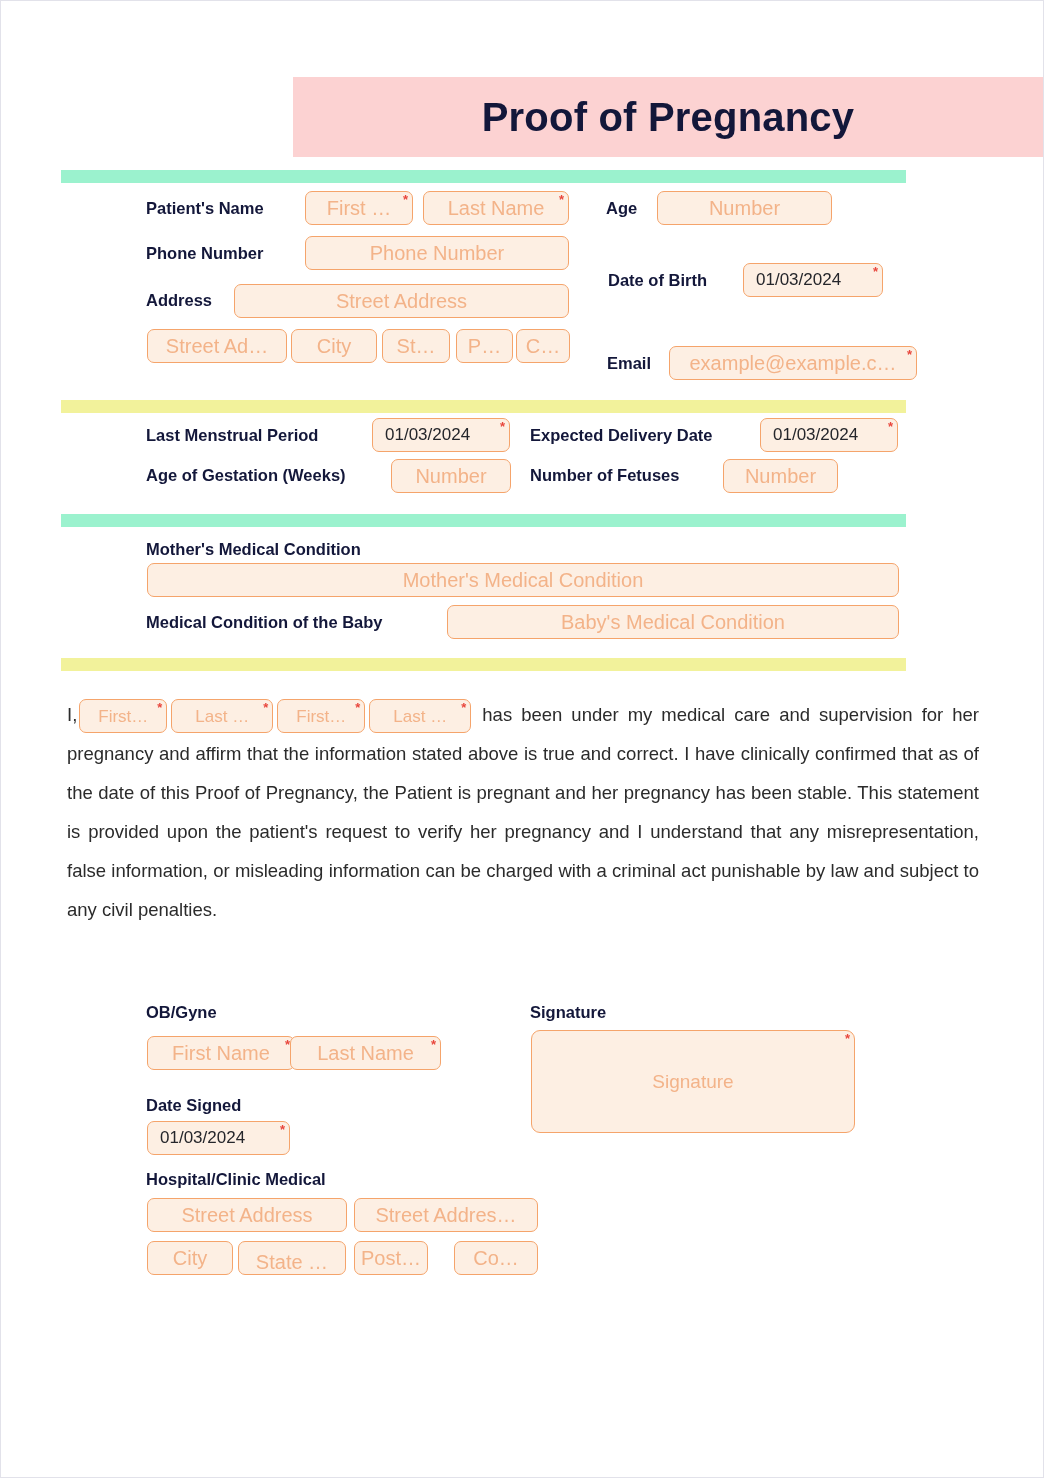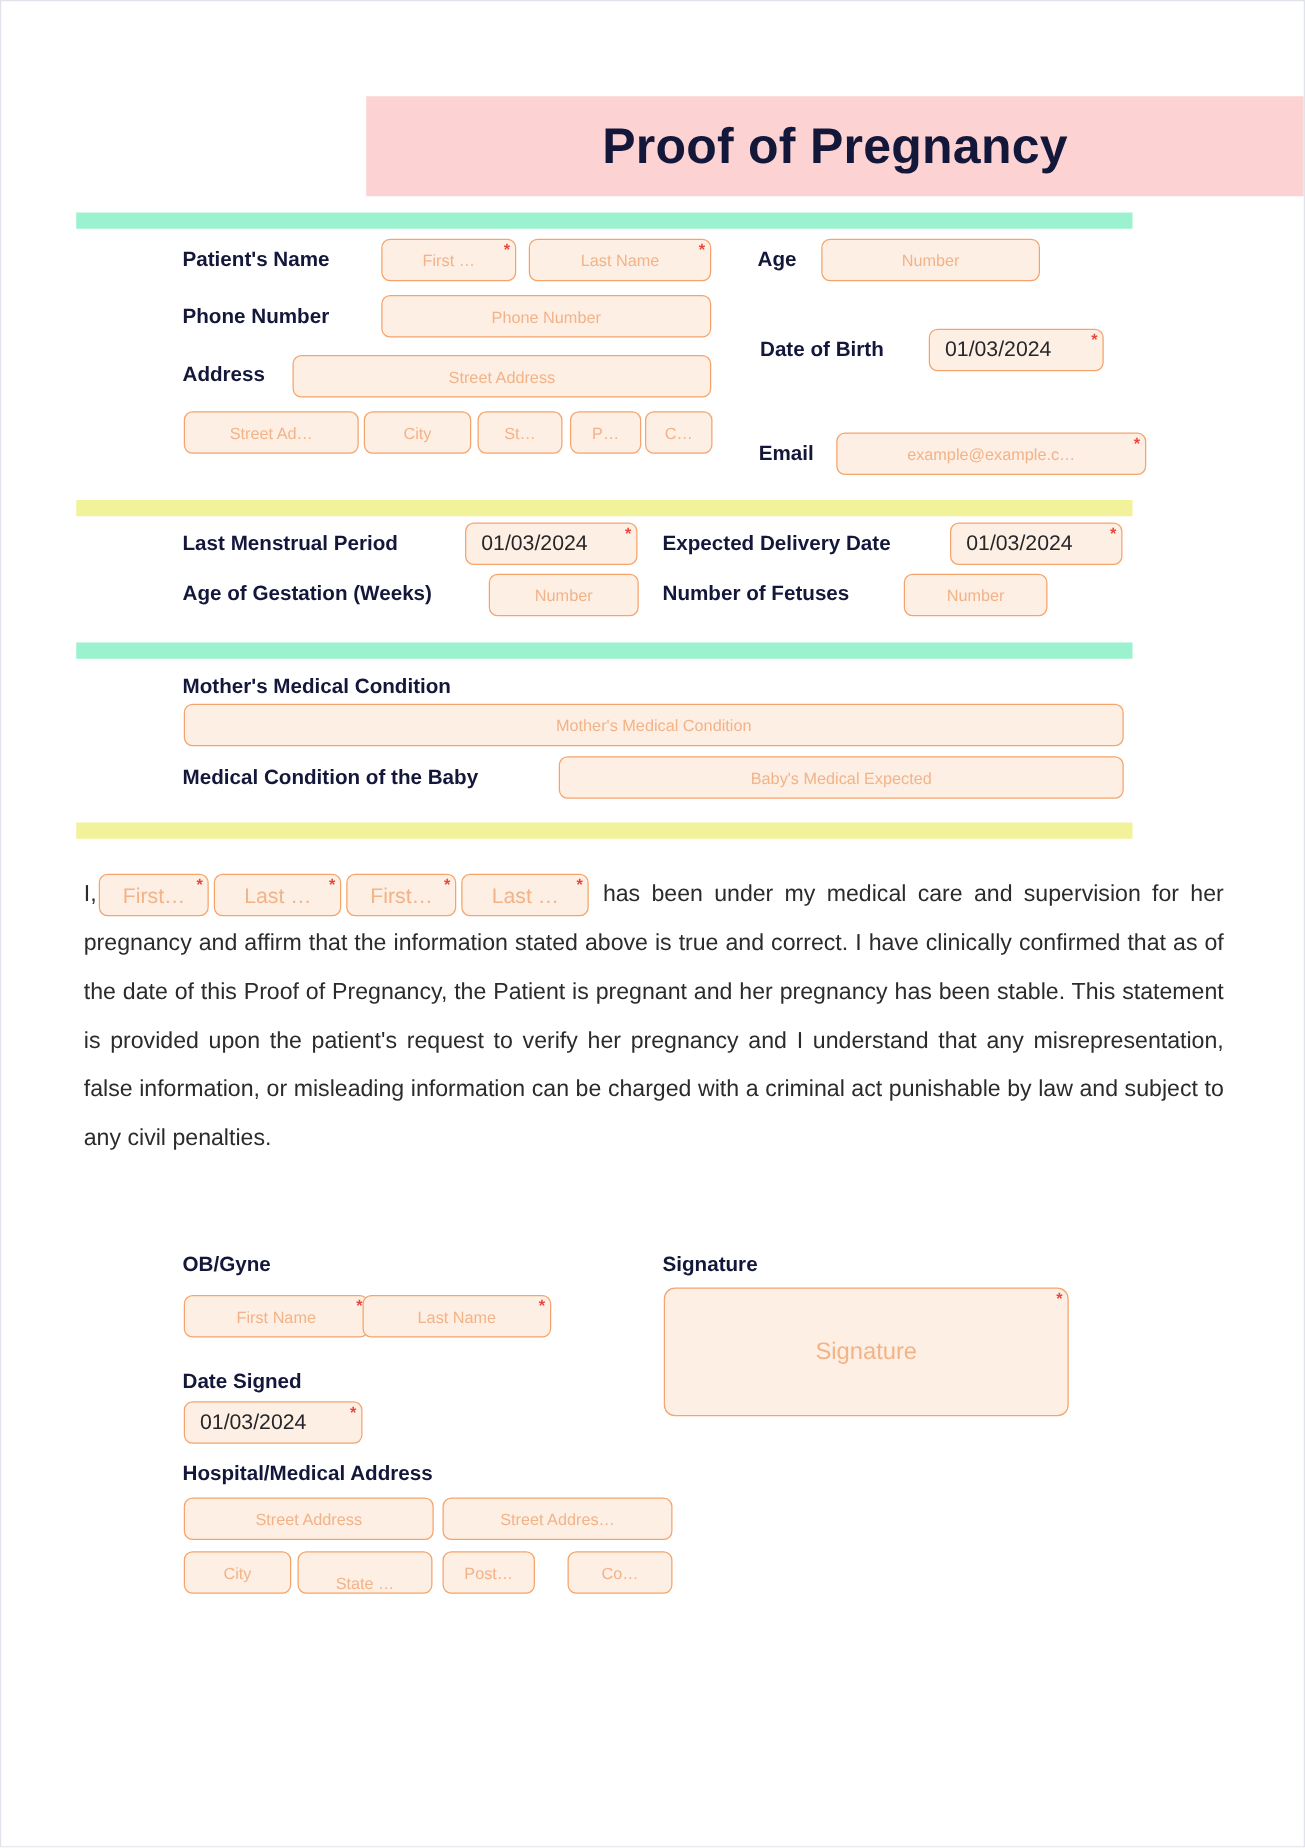--- a/index.html
+++ b/index.html
@@ -64,21 +64,21 @@
     background: #FDEFE3;
     border: 1.6px solid #F5A46B;
     border-radius: 7px;
     display: flex;
     align-items: center;
     justify-content: center;
     overflow: hidden;
     height: 34px;
   }
   .fld .ph {
-    font-size: 13px;
+    font-size: 20px;
     color: #F3B389;
     white-space: nowrap;
     overflow: hidden;
     text-overflow: clip;
     padding: 0 6px;
   }
   .fld .val {
     font-size: 17px;
     color: #25262b;
     white-space: nowrap;
@@ -248,21 +248,21 @@
 
   <div class="bar bar-green" style="top:513px;"></div>
 
   <div class="abs lbl" style="left:145px; top:539px;">Mother's Medical Condition</div>
   <div class="abs fld" style="left:146px; top:562px; width:752px; height:34px;">
     <span class="ph">Mother's Medical Condition</span>
   </div>
 
   <div class="abs lbl" style="left:145px; top:612px;">Medical Condition of the Baby</div>
   <div class="abs fld" style="left:446px; top:604px; width:452px; height:34px;">
-    <span class="ph">Baby's Medical Expected</span>
+    <span class="ph">Baby's Medical Condition</span>
   </div>
 
   <div class="bar bar-yellow" style="top:657px;"></div>
 
   <div class="para"><span>I,</span><span class="inline-fld" style="width:88px;">
         <span class="ph">First…</span>
         <span class="req">*</span>
       </span><span class="inline-fld" style="width:102px;">
         <span class="ph">Last …</span>
         <span class="req">*</span>
@@ -289,21 +289,21 @@
     <span class="val">01/03/2024</span>
     <span class="req">*</span>
   </div>
 
   <div class="blk-lbl" style="left:529px; top:1002px;">Signature</div>
   <div class="sig-box">
     <span class="ph">Signature</span>
     <span class="req">*</span>
   </div>
 
-  <div class="blk-lbl" style="left:145px; top:1169px;">Hospital/Medical Address</div>
+  <div class="blk-lbl" style="left:145px; top:1169px;">Hospital/Clinic Medical</div>
   <div class="abs fld" style="left:146px; top:1197px; width:200px;">
     <span class="ph">Street Address</span>
   </div>
   <div class="abs fld" style="left:353px; top:1197px; width:184px;">
     <span class="ph">Street Addres…</span>
   </div>
   <div class="abs fld" style="left:146px; top:1240px; width:86px;">
     <span class="ph">City</span>
   </div>
   <div class="abs fld" style="left:237px; top:1240px; width:108px;align-items:flex-end;">

